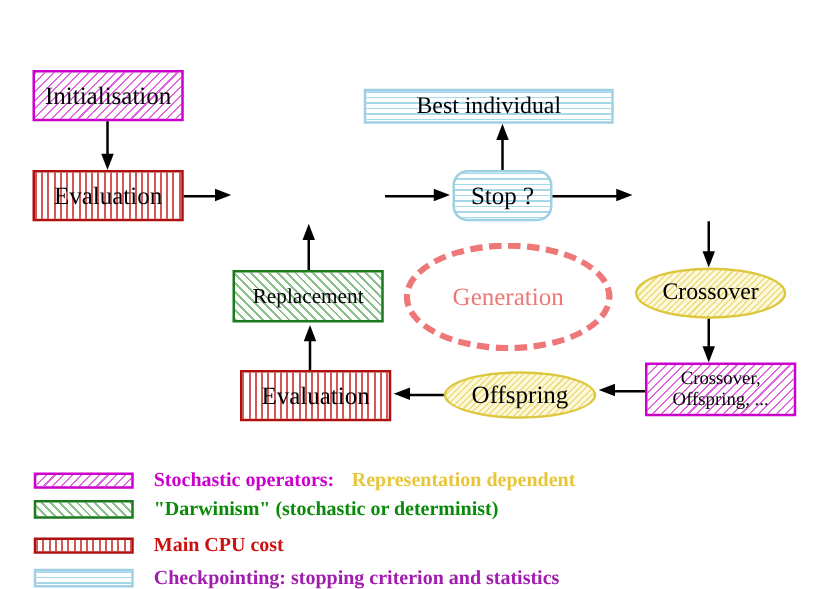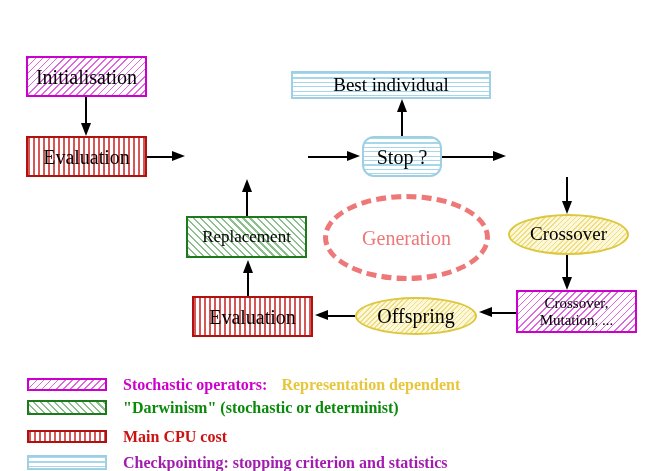--- a/index.html
+++ b/index.html
@@ -48,21 +48,21 @@
 
 
   <div class="node hatch-green f17" style="left:186px;top:185px;width:121px;height:42px;">Replacement</div>
 
   <div class="node generation f20" style="left:323px;top:163px;width:167px;height:87px;">Generation</div>
 
   <div class="node ellipse-yellow f19" style="left:508px;top:183px;width:121px;height:41px;">Crossover</div>
 
   <div class="node hatch-magenta f15" style="left:516px;top:259px;width:121px;height:43px;flex-direction:column;">
     <span>Crossover,</span>
-    <span>Mutation, ...</span>
+    <span>Offspring, ...</span>
   </div>
 
   <div class="node ellipse-yellow f20" style="left:355px;top:266px;width:122px;height:38px;">Offspring</div>
 
   <div class="node stripe-red f20" style="left:192px;top:265px;width:121px;height:41px;">Evaluation</div>
 
   <div>
     <div class="al v" style="left:85px;top:66px;height:28px;"></div>
     <div class="ah down" style="left:81px;top:92px;"></div>
   </div>

